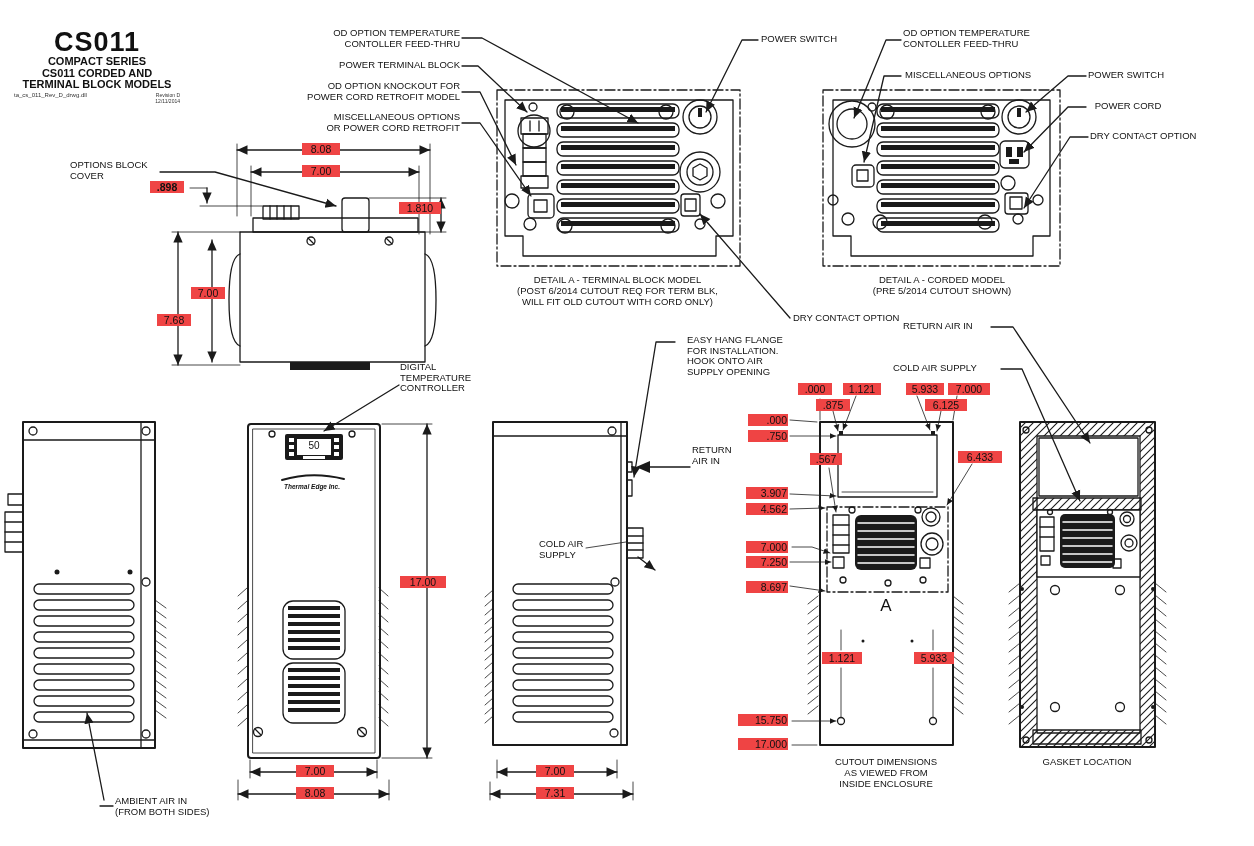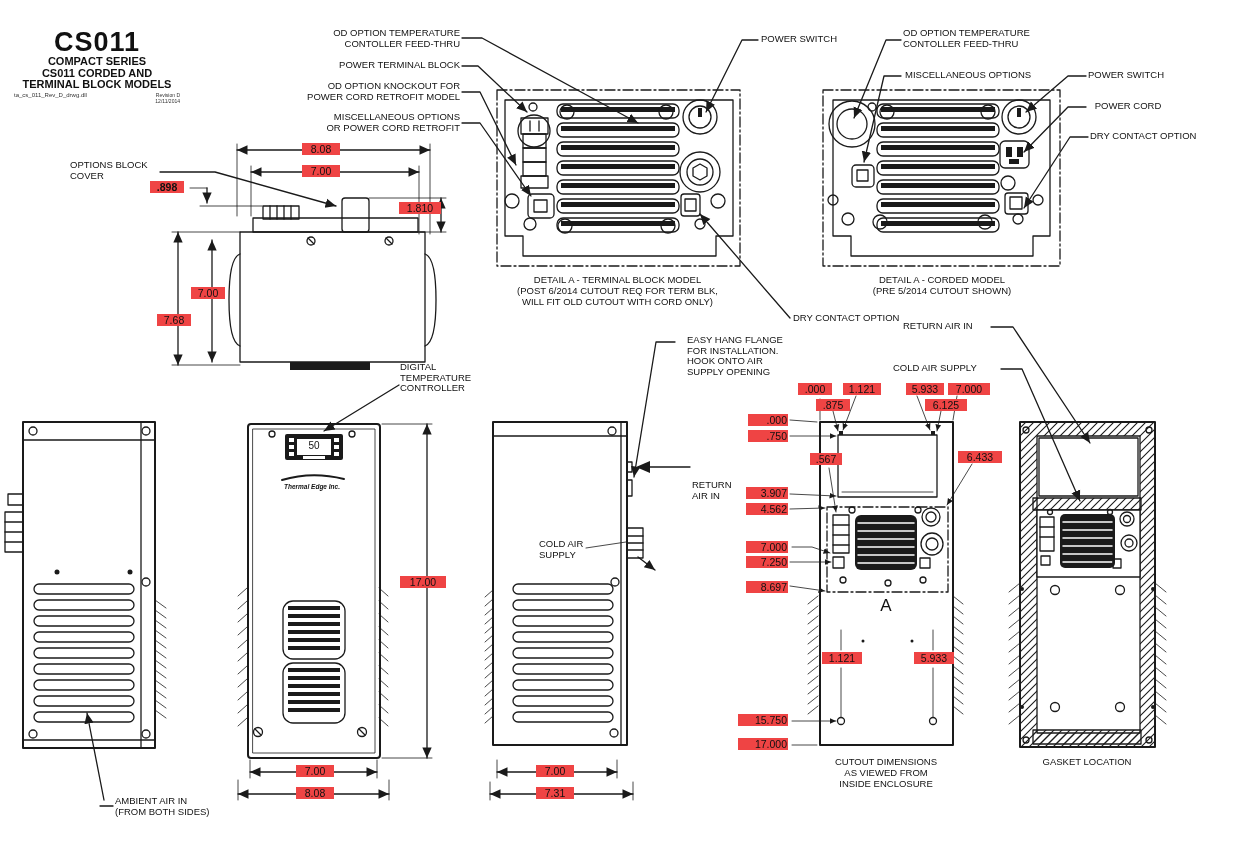--- a/index.html
+++ b/index.html
@@ -453,21 +453,21 @@
 
   <div class="lbl" style="left:903px;top:321px;width:90px;">RETURN AIR IN</div>
   <div class="lbl" style="left:893px;top:363px;width:100px;">COLD AIR SUPPLY</div>
   <div class="lbl" style="left:687px;top:335px;width:108px;">EASY HANG FLANGE
 FOR INSTALLATION.
 HOOK ONTO AIR
 SUPPLY OPENING</div>
   <div class="lbl" style="left:400px;top:362px;width:85px;">DIGITAL
 TEMPERATURE
 CONTROLLER</div>
-  <div class="lbl" style="left:692px;top:480px;width:60px;">RETURN
+  <div class="lbl" style="left:692px;top:445px;width:60px;">RETURN
 AIR IN</div>
   <div class="lbl" style="left:539px;top:539px;width:60px;">COLD AIR
 SUPPLY</div>
   <div class="lbl" style="left:115px;top:796px;width:130px;">AMBIENT AIR IN
 (FROM BOTH SIDES)</div>
 
   <div class="disp c" style="position:absolute;left:296px;top:438px;width:36px;">50</div>
   <div class="brand c" style="position:absolute;left:274px;top:483px;width:76px;">Thermal Edge Inc.</div>
 
   <div class="dim" style="left:302px;top:143px;width:36px;">8.08</div>

